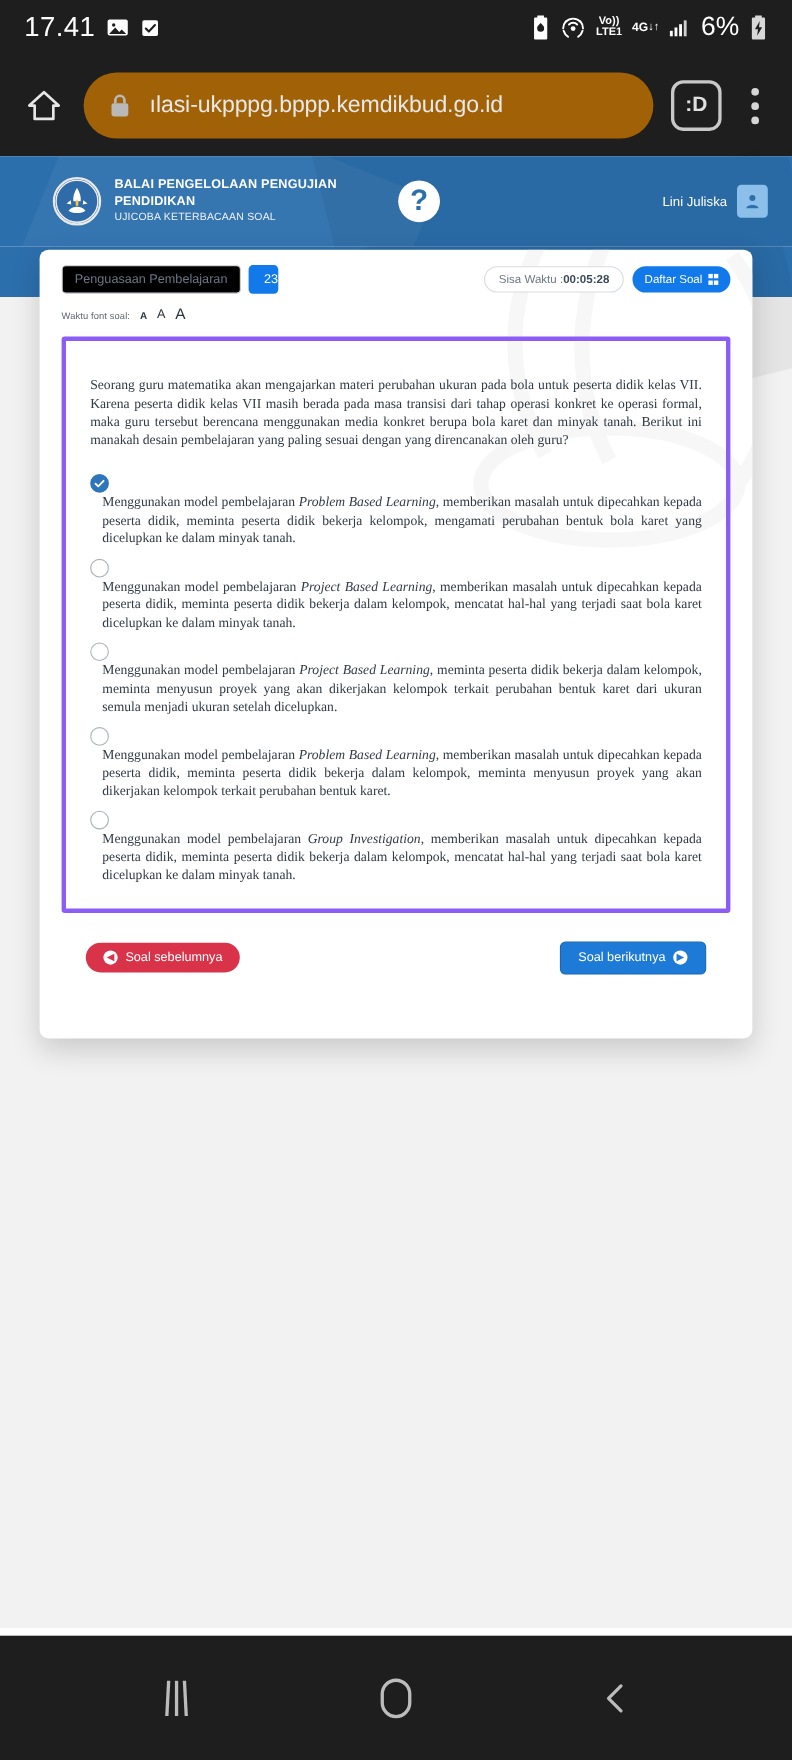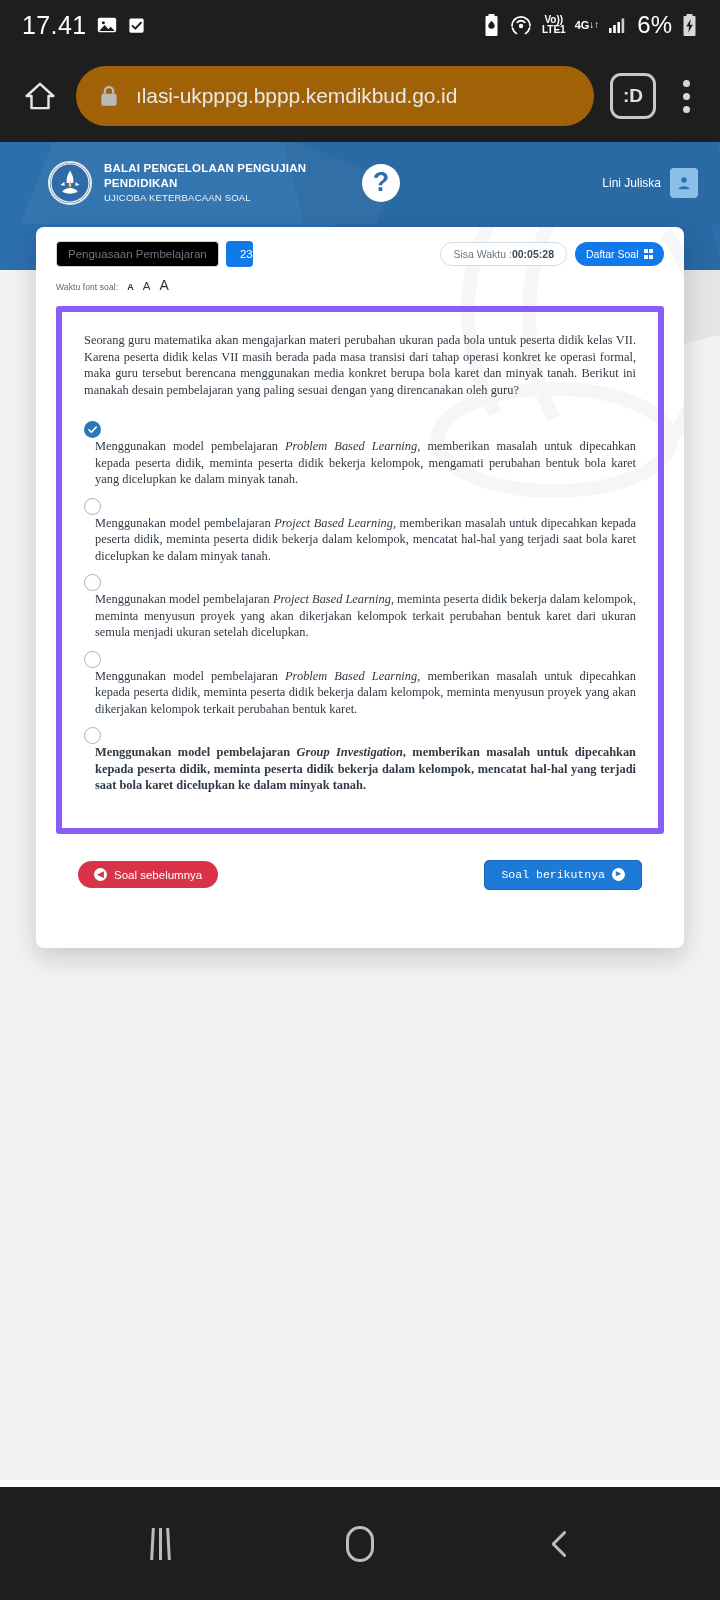--- a/index.html
+++ b/index.html
@@ -350,42 +350,42 @@
     color: #5b6670;
     letter-spacing: 0.1px;
   }
   .fs-a { color: #2b343c; line-height: 1; cursor: pointer; }
   .fs-a.s1 { font-size: 9px; font-weight: bold; }
   .fs-a.s2 { font-size: 11.5px; }
   .fs-a.s3 { font-size: 14px; }
 
   .qbox {
     margin-top: 14px;
-    border: 6px solid #8b5cf6;
+    border: 4px solid #8b5cf6;
     border-radius: 3px;
-    padding: 20px 22px 22px 22px;
+    padding: 32px 22px 22px 22px;
     background: transparent;
   }
   .question-text {
     font-family: "Liberation Serif", serif;
     font-size: 12.4px;
     line-height: 1.33;
     color: #2f3a45;
     text-align: justify;
     text-justify: inter-word;
   }
 
   .options { margin-top: 22px; }
   .option {
     display: flex;
     align-items: flex-start;
     margin-bottom: 9px;
     flex-direction: column;
   }
-  .option:last-child { margin-bottom: 12px; font-weight: bold; }
+  .option:last-child { margin-bottom: 0; }
   .radio-outer {
     flex: 0 0 auto;
     width: 17px; height: 17px;
     border-radius: 50%;
     border: 1px solid #a9b1b9;
     margin-top: 1px;
     background: #ffffff;
   }
   .radio-outer.checked {
     border: none;
@@ -430,21 +430,21 @@
     background: #1d7ad6;
     color: #ffffff;
     border: 1px solid #1668b8;
     border-radius: 5px;
     height: 30px;
     display: flex;
     align-items: center;
     gap: 7px;
     padding: 0 16px;
     font-size: 11.5px;
-    font-family: Liberation Mono, monospace;
+    font-family: Liberation Sans, sans-serif;
   }
   .circ-ico {
     width: 13px; height: 13px;
     border-radius: 50%;
     background: #ffffff;
     display: flex;
     align-items: center;
     justify-content: center;
     flex: 0 0 auto;
   }

